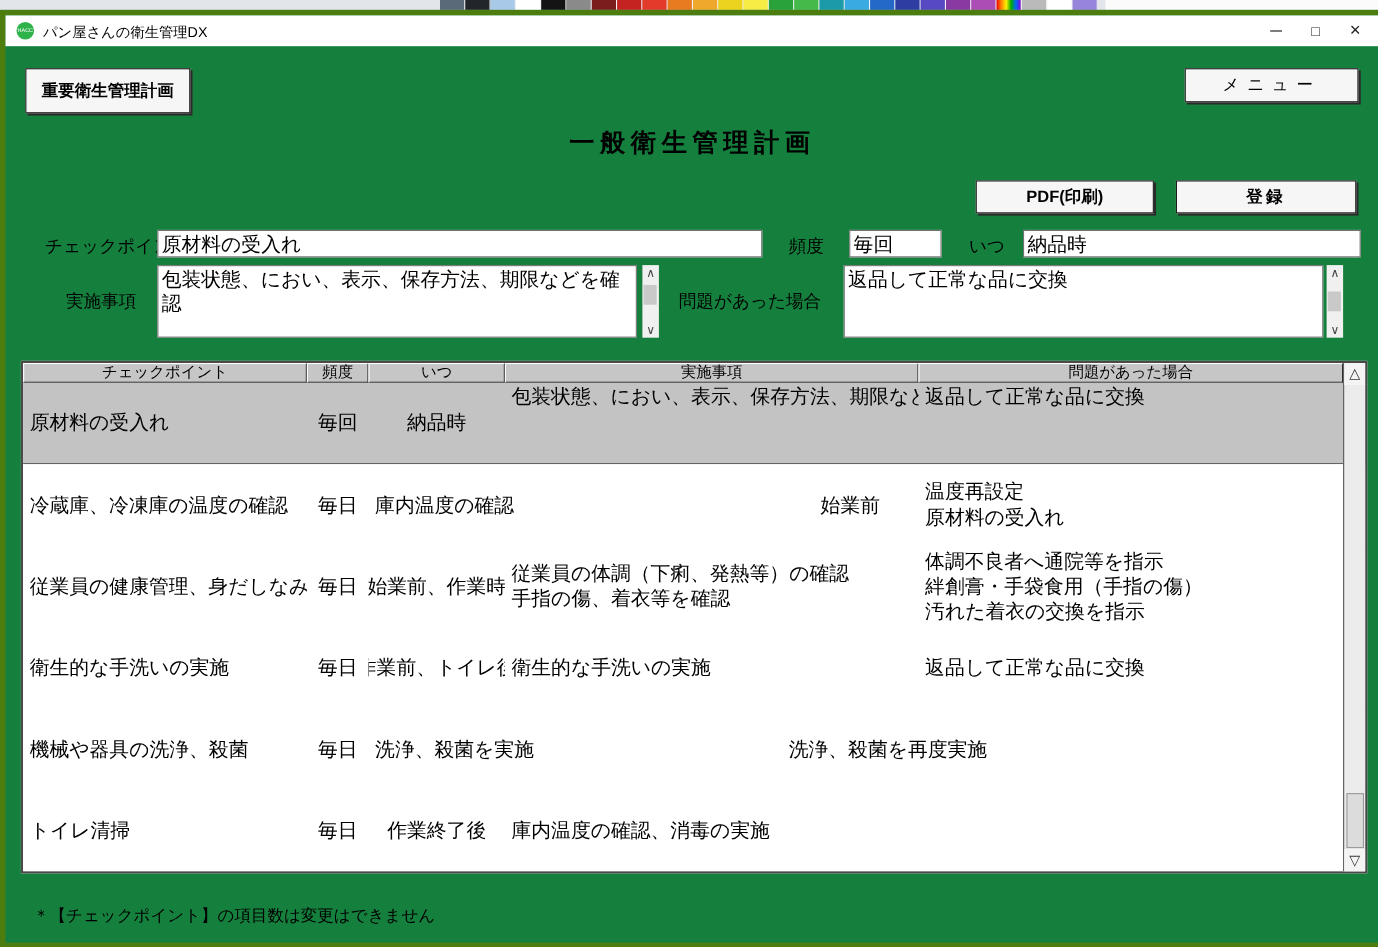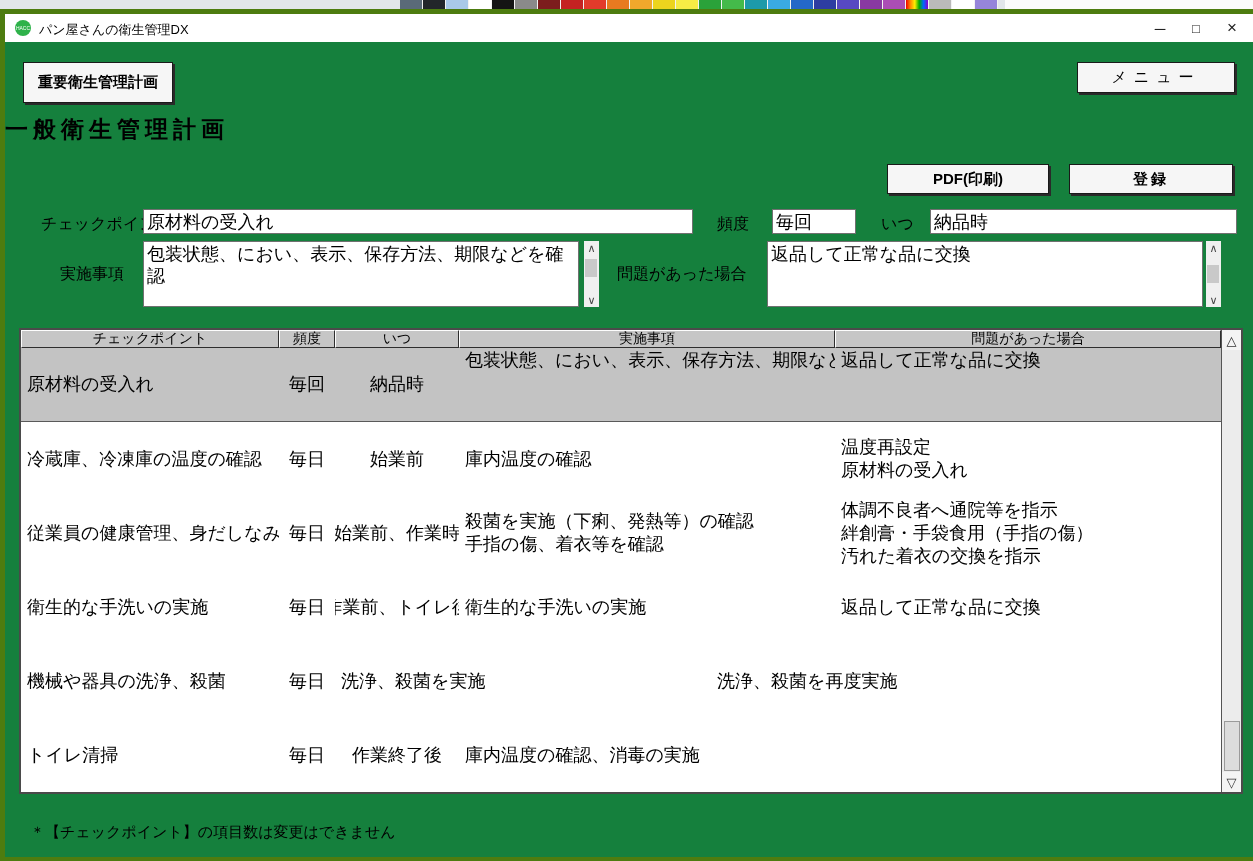--- a/index.html
+++ b/index.html
@@ -30,21 +30,21 @@
   #btn-close{right:6px;font-size:17px;}
 
   
   .vbtn{position:absolute;background:#f6f6f6;border:1px solid #1a1a1a;box-shadow:2px 2px 0 #2a2a2a;
         display:flex;align-items:center;justify-content:center;font-size:15px;color:#000;cursor:default;box-sizing:border-box;}
   #btn-important{left:18px;top:48px;width:150px;height:41px;font-weight:bold;}
   #btn-menu{left:1072px;top:48px;width:158px;height:31px;letter-spacing:7px;}
   #btn-pdf{left:882px;top:150px;width:162px;height:30px;font-weight:bold;text-align:right;}
   #btn-register{left:1064px;top:150px;width:164px;height:30px;font-weight:bold;letter-spacing:3px;}
 
-  #page-title{position:absolute;left:0;top:100px;width:100%;
+  #page-title{position:absolute;left:0;top:100px;width:100%;text-align:center;
               font-size:23px;font-weight:bold;letter-spacing:5px;color:#000;}
 
   
   .flabel{position:absolute;font-size:16px;color:#000;white-space:nowrap;}
   #lbl-checkpoint{left:36px;top:200px;}
   #lbl-frequency{left:712px;top:200px;}
   #lbl-when{left:876px;top:200px;}
   #lbl-action{left:55px;top:250px;}
   #lbl-problem{left:612px;top:250px;}
   .tfield{position:absolute;border:1px solid #707070;background:#fff;font-size:18px;
@@ -205,43 +205,43 @@
               <div class="line">返品して正常な品に交換</div>
             </div>
           </div>
           <div class="grid-row">
             <div class="cell c0">
               <div class="line">冷蔵庫、冷凍庫の温度の確認</div>
             </div>
             <div class="cell c1">
               <div class="line">毎日</div>
             </div>
+            <div class="cell c3">
+              <div class="line">庫内温度の確認</div>
+            </div>
             <div class="cell c2">
               <div class="line">始業前</div>
-            </div>
-            <div class="cell c3">
-              <div class="line">庫内温度の確認</div>
             </div>
             <div class="cell c4">
               <div class="line">温度再設定</div>
               <div class="line">原材料の受入れ</div>
             </div>
           </div>
           <div class="grid-row">
             <div class="cell c0">
               <div class="line">従業員の健康管理、身だしなみ</div>
             </div>
             <div class="cell c1">
               <div class="line">毎日</div>
             </div>
             <div class="cell c2">
               <div class="line">始業前、作業時</div>
             </div>
             <div class="cell c3">
-              <div class="line">殺菌を実施（下痢、発熱等）の確認</div>
+              <div class="line">従業員の体調（下痢、発熱等）の確認</div>
               <div class="line">手指の傷、着衣等を確認</div>
             </div>
             <div class="cell c4">
               <div class="line">体調不良者へ通院等を指示</div>
               <div class="line">絆創膏・手袋食用（手指の傷）</div>
               <div class="line">汚れた着衣の交換を指示</div>
             </div>
           </div>
           <div class="grid-row">
             <div class="cell c0">

